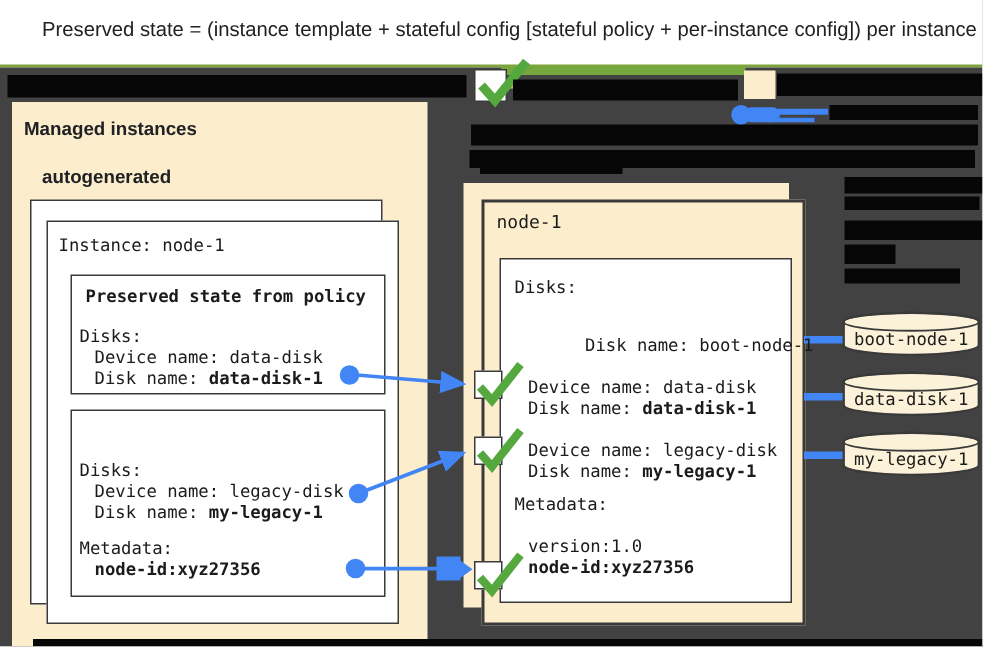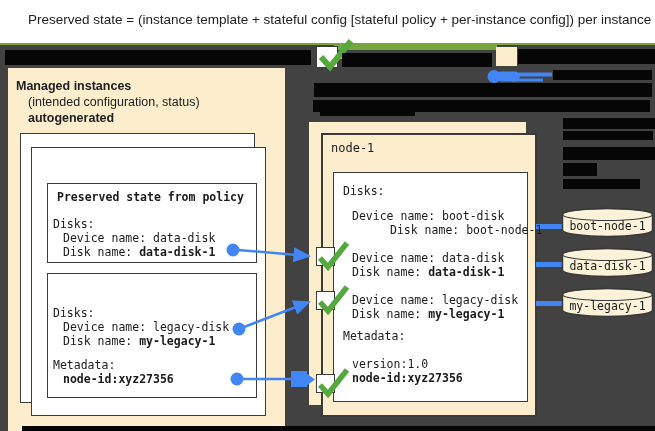--- a/index.html
+++ b/index.html
@@ -75,46 +75,45 @@
   <div class="abs legend-dash"></div>
   <div class="abs cb-legend">
     <svg style="position:absolute;left:-2px;top:-11px;overflow:visible;" width="40" height="36" viewBox="0 0 40 36">
       <path d="M6 21 L15 31 L36 5" fill="none" stroke="#55a83e" stroke-width="6" stroke-linecap="butt"></path>
     </svg>
   </div>
   <div class="abs swatch"></div>
 
   <div class="abs cream panel-left"></div>
   <div class="abs sans b" style="left:16px;top:79px;z-index:5;">Managed instances</div>
-  <div class="abs sans" style="left:28px;top:95px;z-index:5;">(intended configuration, status)</div>
   <div class="abs sans b" style="left:28px;top:111px;z-index:5;text-align:right;">autogenerated</div>
 
   <div class="abs card card-back-l"></div>
   <div class="abs card card-front-l"></div>
+  <div class="abs mono" style="left:39px;top:156px;">Instance: node-1</div>
 
   <div class="abs inner-box box-policy"></div>
   <div class="abs mono b" style="left:57px;top:190px;">Preserved state from policy</div>
   <div class="abs mono" style="left:53px;top:217px;">Disks:</div>
   <div class="abs mono" style="left:63px;top:231px;">Device name: data-disk</div>
   <div class="abs mono" style="left:63px;top:245px;"><span>Disk name: </span><span class="b">data-disk-1</span></div>
 
   <div class="abs inner-box box-configs"></div>
   <div class="abs mono" style="left:53px;top:306px;">Disks:</div>
   <div class="abs mono" style="left:63px;top:320px;">Device name: legacy-disk</div>
   <div class="abs mono" style="left:63px;top:334px;"><span>Disk name: </span><span class="b">my-legacy-1</span></div>
   <div class="abs mono" style="left:53px;top:358px;">Metadata:</div>
   <div class="abs mono b" style="left:63px;top:372px;">node-id:xyz27356</div>
 
   <div class="abs cream panel-right-back"></div>
   <div class="abs cream panel-right-front"></div>
   <div class="abs mono" style="left:331px;top:141px;font-size:12px;">node-1</div>
   <div class="abs inner-box box-right"></div>
 
   <div class="abs mono" style="left:343px;top:184px;">Disks:</div>
-  <div class="abs mono" style="left:352px;top:209px;">Device name: boot-disk</div>
   <div class="abs mono" style="left:352px;top:223px;padding-left:38px;"><span>Disk name: </span><span>boot-node-1</span></div>
   <div class="abs mono" style="left:352px;top:251px;">Device name: data-disk</div>
   <div class="abs mono" style="left:352px;top:265px;"><span>Disk name: </span><span class="b">data-disk-1</span></div>
   <div class="abs mono" style="left:352px;top:293px;">Device name: legacy-disk</div>
   <div class="abs mono" style="left:352px;top:307px;"><span>Disk name: </span><span class="b">my-legacy-1</span></div>
   <div class="abs mono" style="left:343px;top:329px;">Metadata:</div>
   <div class="abs mono" style="left:352px;top:357px;">version:1.0</div>
   <div class="abs mono b" style="left:352px;top:371px;">node-id:xyz27356</div>
 
   <div class="abs cb" style="left:316px;top:247px;">

